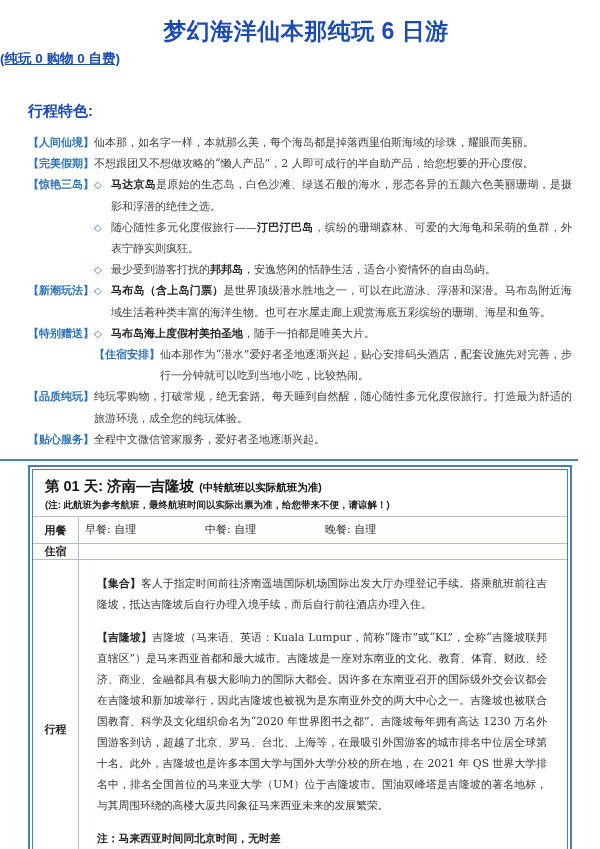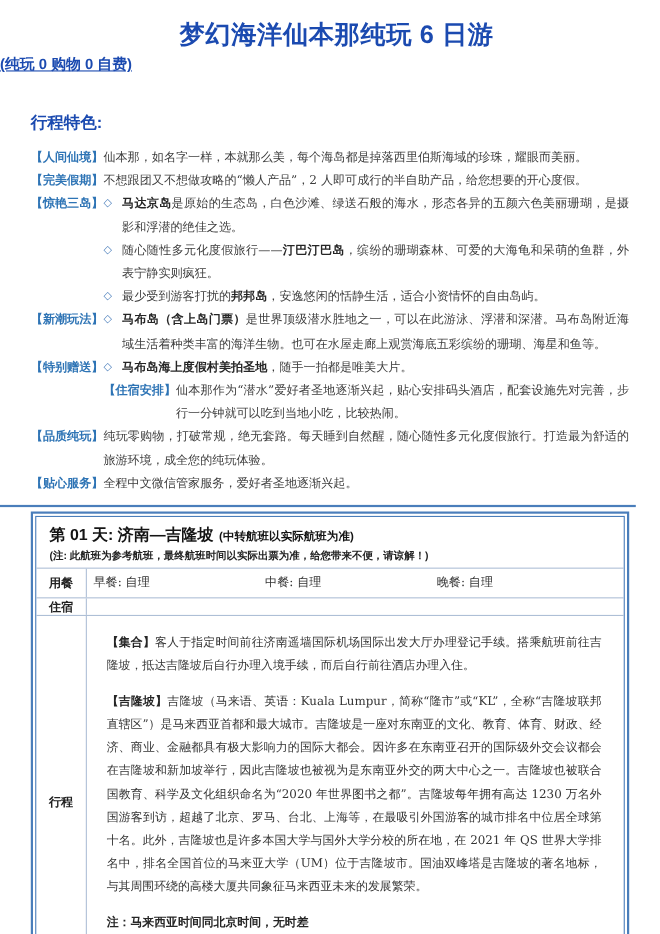--- a/index.html
+++ b/index.html
@@ -72,21 +72,21 @@
   .t-row{display:flex;border-top:1px solid #aebfd6;}
   .t-label{
     flex:0 0 45px;display:flex;align-items:center;justify-content:center;
     font-family:"Liberation Sans",sans-serif;font-weight:bold;
     font-size:11px;color:#222;border-right:1px solid #aebfd6;
   }
   .t-content{
     flex:1;padding:2px 8px 3px 6px;
     font-size:11px;line-height:21px;color:#333;
   }
-  .meals-line{display:flex;gap:36px;}
+  .meals-line{display:flex;}
   .meal{width:120px;flex:0 0 auto;}
   .meal:last-child{width:auto;}
   .itn{padding:1px 8px 5px 6px;font-size:10.8px;line-height:21px;color:#333;text-align:justify;}
   .itn p{margin:12px;}
   .itn .p-label{font-weight:bold;color:#262626;}
   .itn-note{font-weight:bold;color:#262626;text-align:left;}
   .itn-tip{font-weight:bold;color:#c0504d;text-align:left;}
 </style>
 </head>
 <body>

